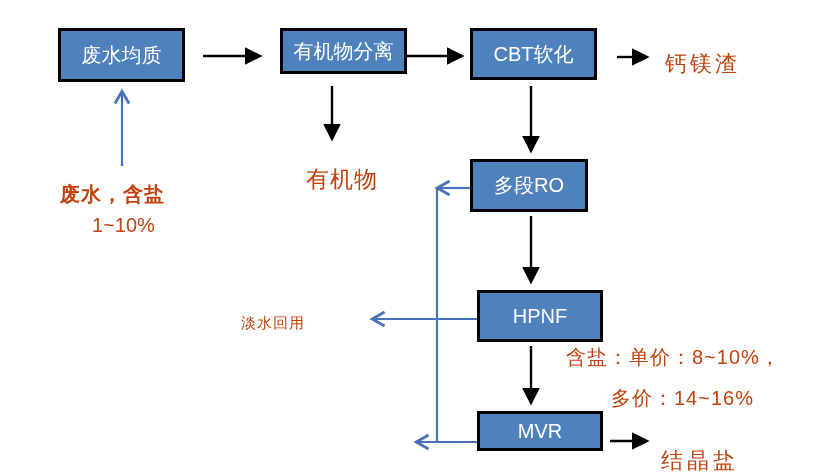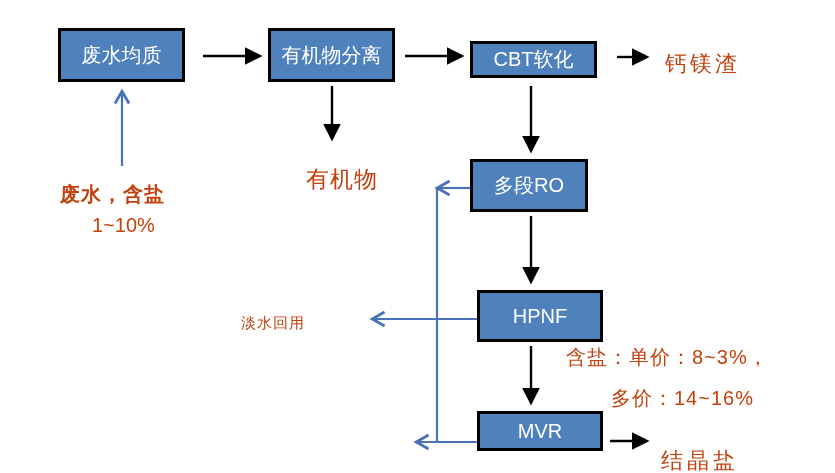--- a/index.html
+++ b/index.html
@@ -42,22 +42,22 @@
   .lbl-feed1   { left: 60px;  top: 181px; font-size: 20px; letter-spacing: 1px; font-weight: bold; }
   .lbl-feed2   { left: 92px;  top: 214px; font-size: 20px; }
   .lbl-organics{ left: 306px; top: 164px; font-size: 23px; letter-spacing: 1px; font-family: Liberation Serif, serif; }
   .lbl-slag    { left: 665px; top: 49px;  font-size: 22px; letter-spacing: 3px; }
   .lbl-reuse   { left: 241px; top: 314px; font-size: 15px; letter-spacing: 1px; }
   .lbl-salt1   { left: 566px; top: 344px; font-size: 20px; letter-spacing: 1px; }
   .lbl-salt2   { left: 611px; top: 385px; font-size: 20px; letter-spacing: 1px; }
   .lbl-crystal { left: 661px; top: 430px; font-size: 22px; letter-spacing: 4px; margin-top: 16px; }
 
   .node-homogenization { left: 58px;  top: 28px;  width: 127px; height: 54px; }
-  .node-separation     { left: 268px; top: 28px;  width: 127px; height: 54px; }
-  .node-cbt            { left: 470px; top: 41px;  width: 127px; height: 37px; }
+  .node-separation     { left: 280px; top: 28px;  width: 127px; height: 46px; }
+  .node-cbt            { left: 470px; top: 28px;  width: 127px; height: 52px; }
   .node-ro             { left: 470px; top: 159px; width: 118px; height: 53px; }
   .node-hpnf           { left: 477px; top: 290px; width: 126px; height: 52px; }
   .node-mvr            { left: 477px; top: 411px; width: 126px; height: 40px; }
 </style>
 </head>
 <body>
 
 <div class="canvas">
 
   <svg class="arrow-layer" viewBox="0 0 835 473" xmlns="http://www.w3.org/2000/svg">
@@ -91,17 +91,17 @@
   <div class="node node-cbt">CBT软化</div>
   <div class="node node-ro">多段RO</div>
   <div class="node node-hpnf">HPNF</div>
   <div class="node node-mvr">MVR</div>
 
   <div class="lbl lbl-feed1">废水，含盐</div>
   <div class="lbl lbl-feed2">1~10%</div>
   <div class="lbl lbl-organics">有机物</div>
   <div class="lbl lbl-slag">钙镁渣</div>
   <div class="lbl lbl-reuse">淡水回用</div>
-  <div class="lbl lbl-salt1">含盐：单价：8~3%，</div>
+  <div class="lbl lbl-salt1">含盐：单价：8~10%，</div>
   <div class="lbl lbl-salt2">多价：14~16%</div>
   <div class="lbl lbl-crystal">结晶盐</div>
 
 </div>
 
 </body></html>

